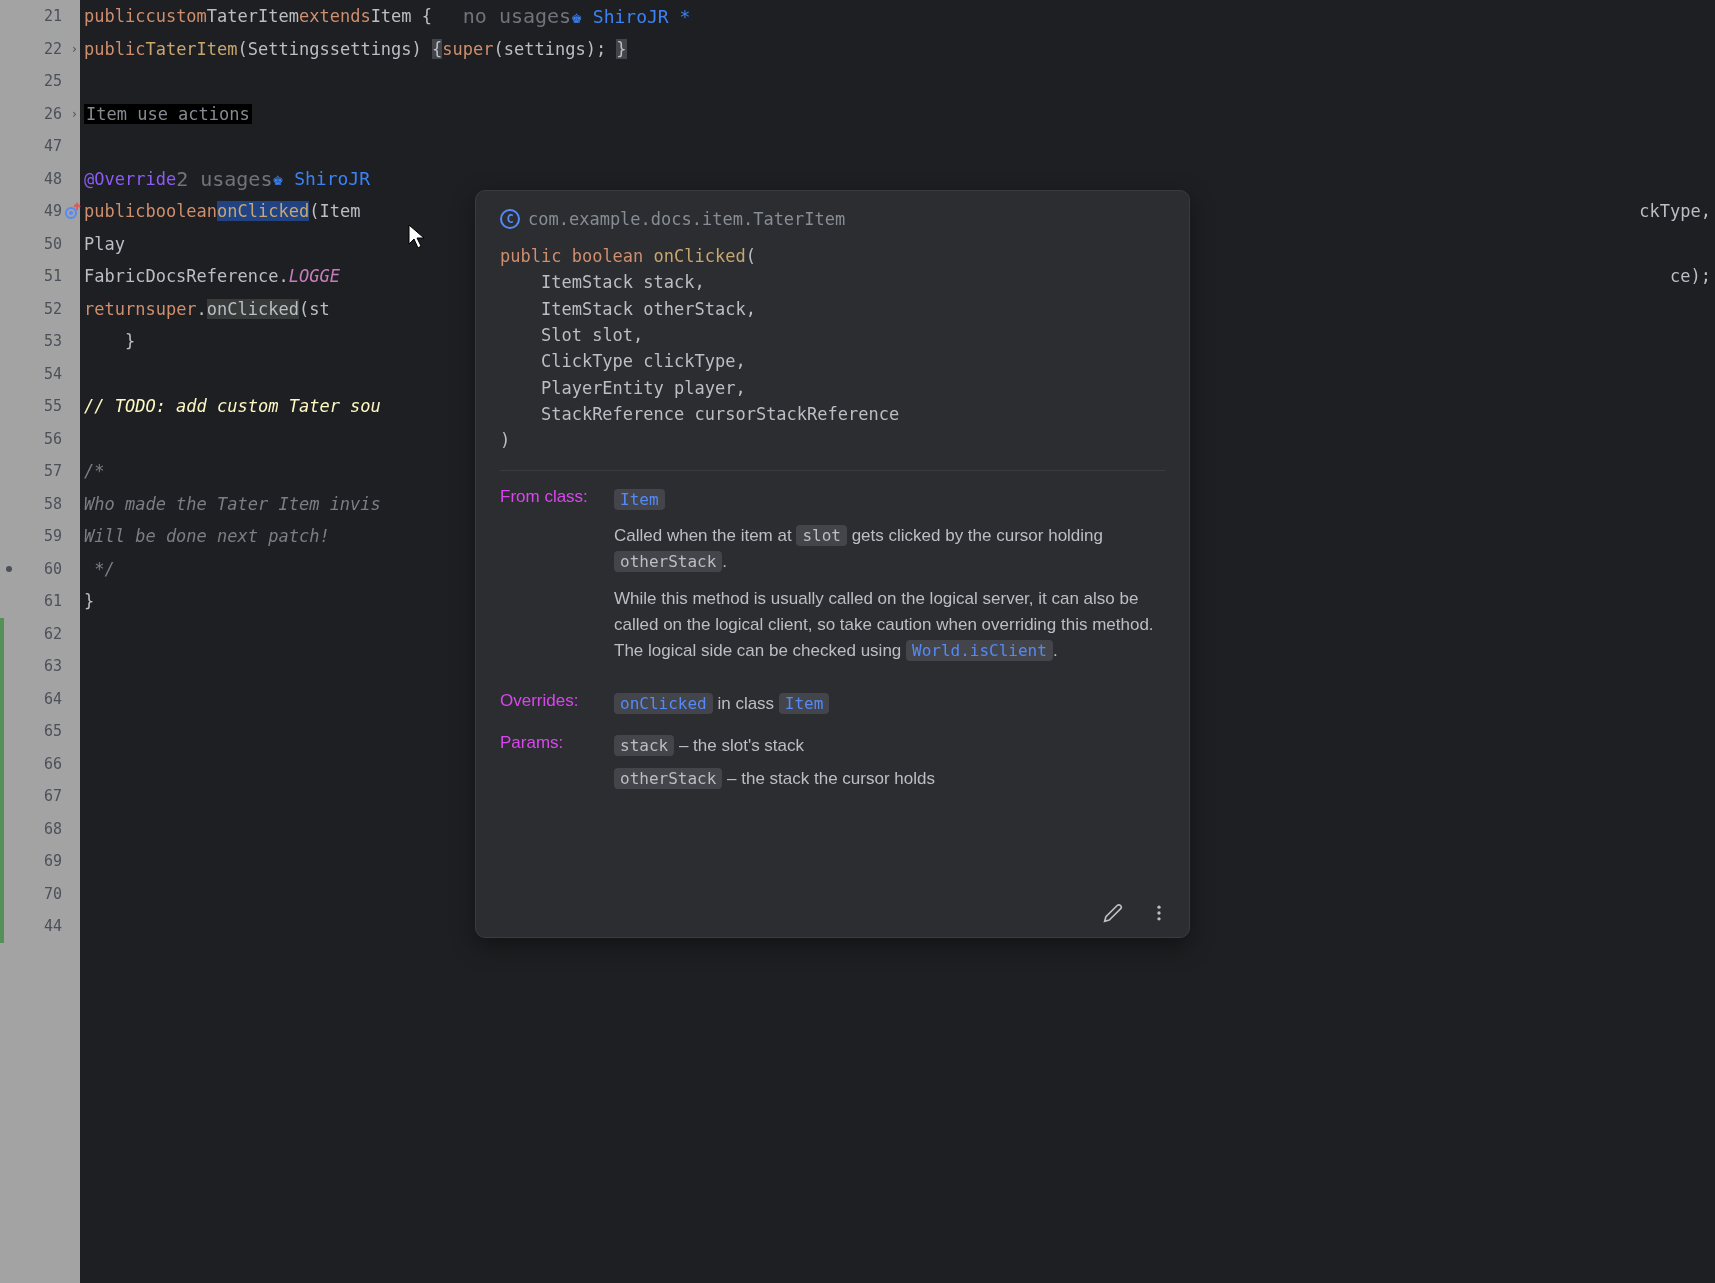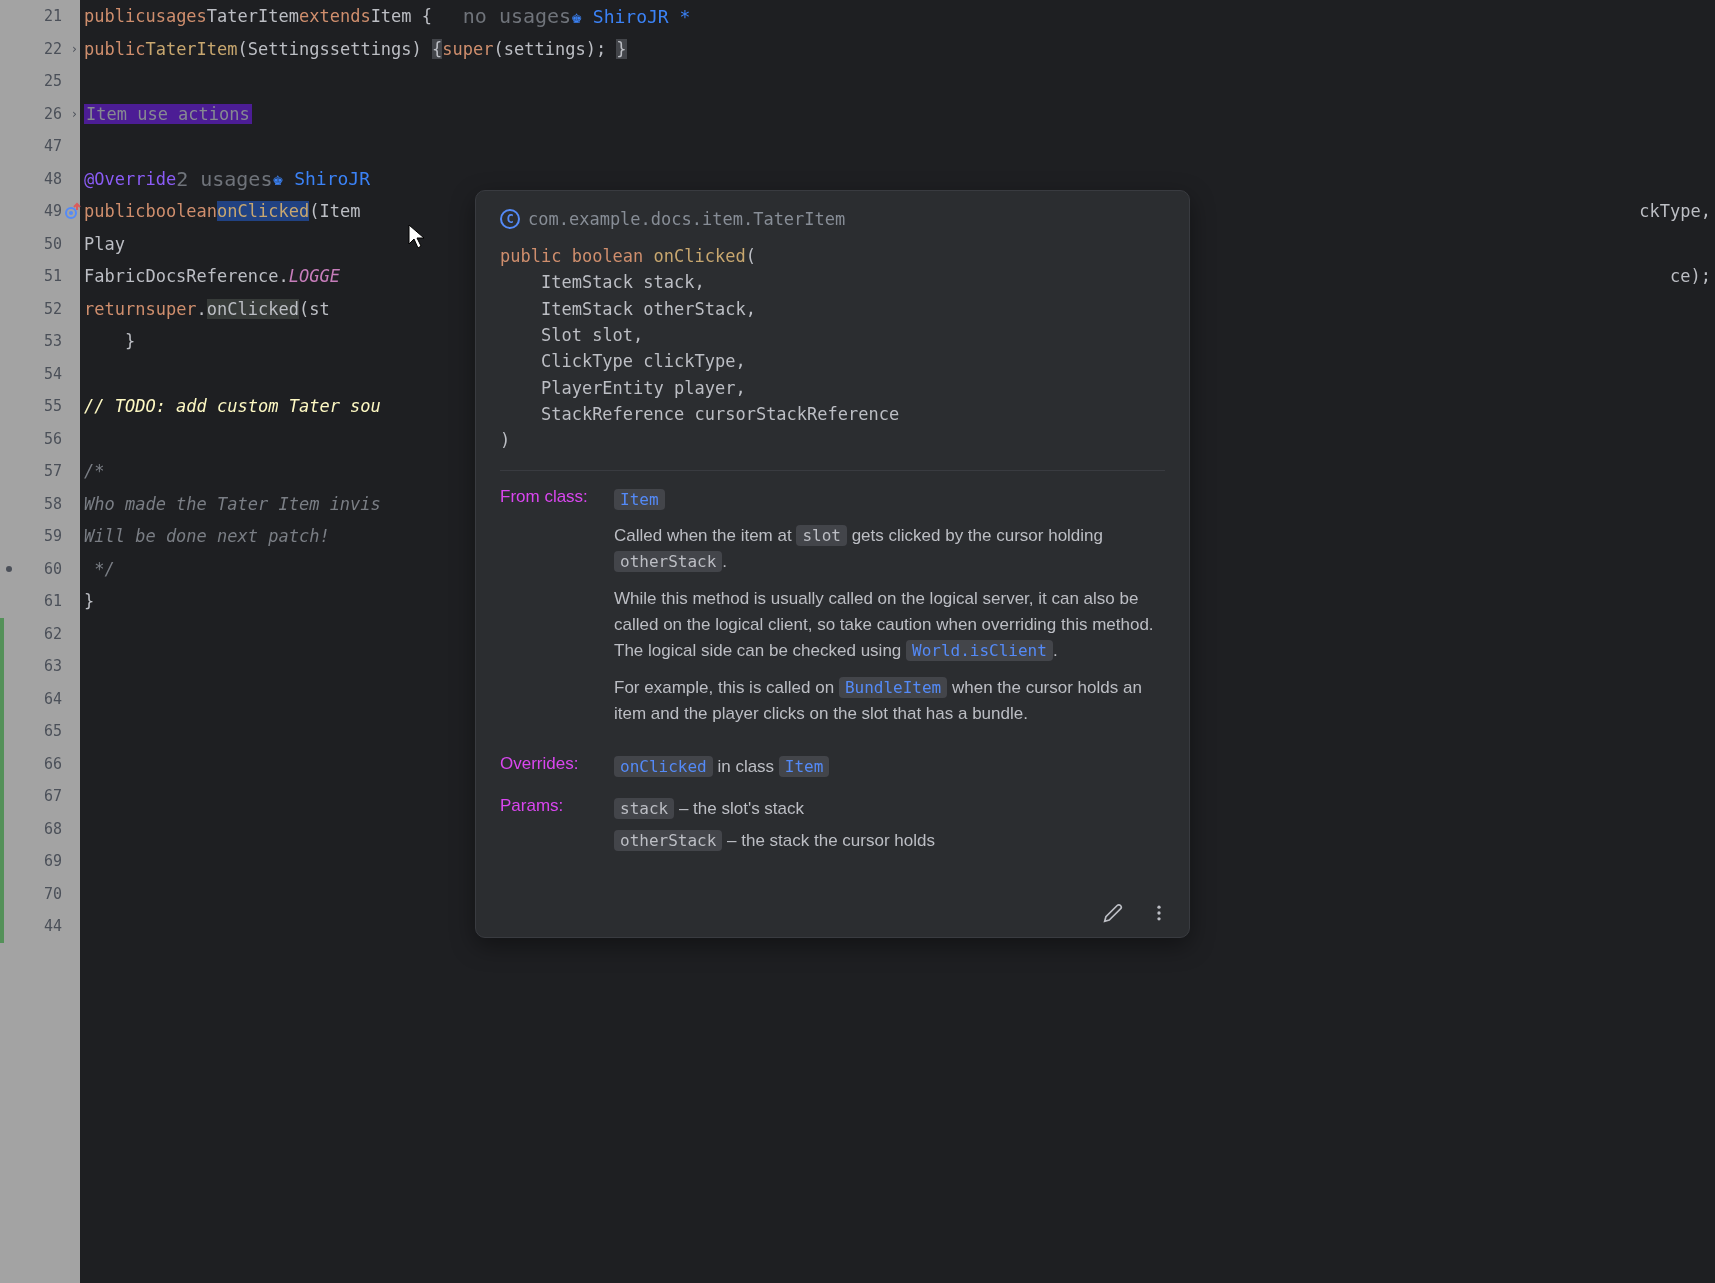--- a/index.html
+++ b/index.html
@@ -74,21 +74,21 @@
 .kw { color: #cf8e6d; }
 .cls { color: #bcbec4; }
 .fn { color: #56a8f5; }
 .fn-def { color: #c8a76f; }
 .comment { color: #7a7e85; font-style: italic; }
 .todo { color: #fef9c3; font-style: italic; text-align: right; }
 .annot { color: #8b5cf6; }
 .field { color: #c77dbb; font-style: italic; }
 .usage-hint { color: #6f737a; font-size: 20px; }
 .author-hint { color: #3b82f6; font-size: 18px; }
-.region { background: #4c1d95; color: #868a91; padding: 0 2px; }
+.region { background: #000000; color: #868a91; padding: 0 2px; }
 .brace-hl { background: #43454a; }
 .sel { background: #214283; }
 
 .doc-popup {
   position: absolute;
   left: 475px;
   top: 190px;
   width: 715px;
   height: 748px;
   background: #2b2d30;
@@ -236,21 +236,21 @@
       <div class="gutter-row changed">66</div>
       <div class="gutter-row changed">67</div>
       <div class="gutter-row changed">68</div>
       <div class="gutter-row changed">69</div>
       <div class="gutter-row changed">70</div>
       <div class="gutter-row changed">44</div>
     </div>
 
   <div class="code">
 
-    <div class="line"><span class="kw">public</span> <span class="kw">usages</span> <span class="cls">TaterItem</span> <span class="kw">extends</span> <span class="cls">Item</span> {   <span class="usage-hint">no usages</span>   <span class="author-hint">♚ <span>ShiroJR *</span></span></div>
+    <div class="line"><span class="kw">public</span> <span class="kw">custom</span> <span class="cls">TaterItem</span> <span class="kw">extends</span> <span class="cls">Item</span> {   <span class="usage-hint">no usages</span>   <span class="author-hint">♚ <span>ShiroJR *</span></span></div>
 
     <div class="line">    <span class="kw">public</span> <span class="fn-def">TaterItem</span>(<span>Settings</span> <span>settings</span>) <span class="brace-hl">{</span> <span class="kw">super</span>(<span>settings</span>); <span class="brace-hl">}</span></div>
 
     <div class="line"></div>
 
     <div class="line">    <span class="region">Item use actions</span></div>
 
     <div class="line"></div>
 
     <div class="line">    <span class="annot">@Override</span>   <span class="usage-hint">2 usages</span>   <span class="author-hint">♚ <span>ShiroJR</span></span></div>
@@ -314,23 +314,20 @@
 
     <div class="doc-section">
       <div class="doc-label">From class:</div>
       <div class="doc-body">
         <p><span class="link-chip">Item</span></p>
         <p>
           <span>Called when the item at </span><span class="code-chip">slot</span><span> gets clicked by the cursor holding </span><span class="code-chip">otherStack</span><span>.</span>
         </p>
         <p>
           <span>While this method is usually called on the logical server, it can also be called on the logical client, so take caution when overriding this method. The logical side can be checked using </span><span class="link-chip">World.isClient</span><span>.</span>
-        </p>
-        <p>
-          <span>For example, this is called on </span><span class="link-chip">BundleItem</span><span> when the cursor holds an item and the player clicks on the slot that has a bundle.</span>
         </p>
       </div>
     </div>
 
     <div class="doc-section">
       <div class="doc-label">Overrides:</div>
       <div class="doc-body">
         <span class="link-chip">onClicked</span><span> in class </span><span class="link-chip">Item</span>
       </div>
     </div>

